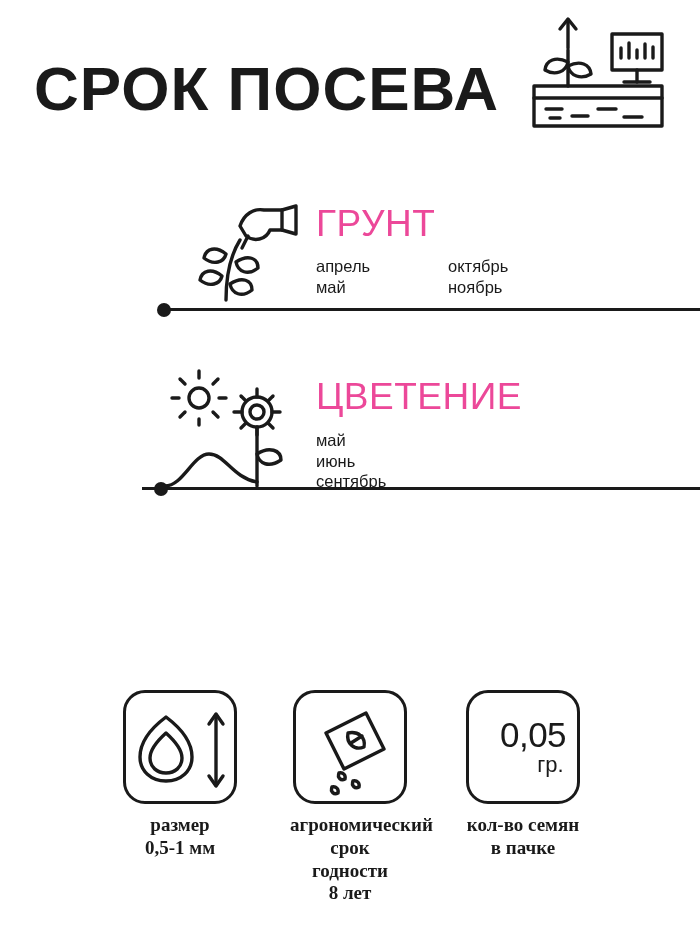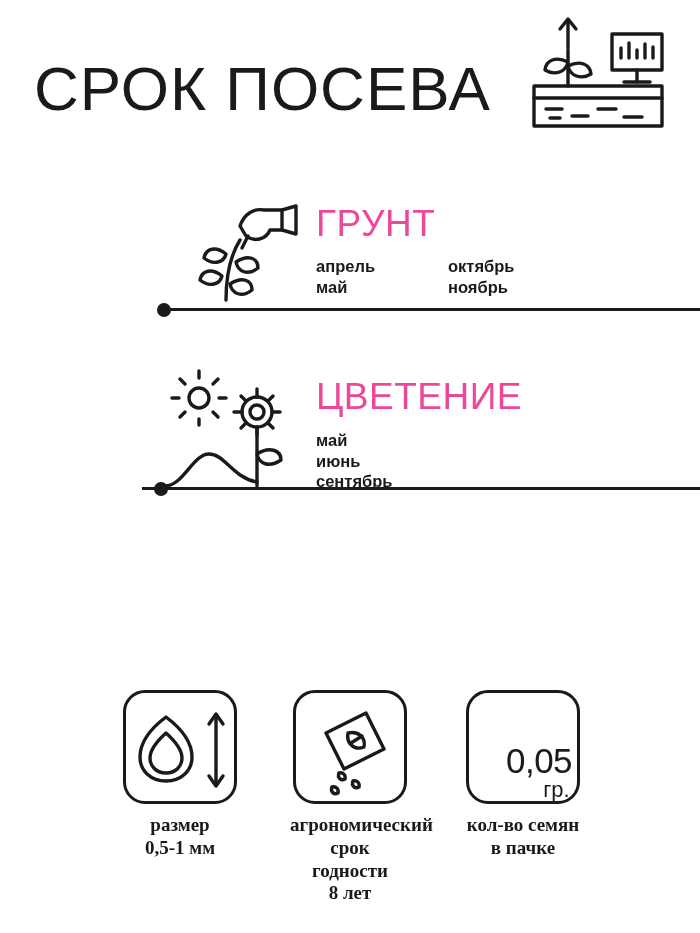--- a/index.html
+++ b/index.html
@@ -19,21 +19,21 @@
     position: absolute;
     inset: 0;
   }
 
   
   .title {
     position: absolute;
     left: 34px;
     top: 58px;
     font-size: 62px;
-    font-weight: 400;
+    font-weight: 700;
     letter-spacing: 1px;
     line-height: 1;
     color: #1a1a1a;
     white-space: nowrap;
   }
   .title-icon {
     position: absolute;
     left: 528px;
     top: 14px;
     width: 140px;
@@ -44,21 +44,21 @@
     font-size: 37px;
     font-weight: 400;
     letter-spacing: 0.5px;
     line-height: 1;
     color: #ec4899;
     white-space: nowrap;
   }
   .months {
     position: absolute;
     font-size: 16.5px;
-    font-weight: 700;
+    font-weight: 400;
     line-height: 1.25;
     color: #1a1a1a;
     white-space: nowrap;
   }
   .rule {
     position: absolute;
     height: 3px;
     background: #1a1a1a;
   }
   .dot {
@@ -125,28 +125,28 @@
     line-height: 1.2;
     color: #1a1a1a;
     white-space: pre-line;
   }
   .badge-1 { left: 120px; top: 0; }
   .badge-2 { left: 290px; top: 0; }
   .badge-3 { left: 463px; top: 0; }
 
   .amount {
     position: absolute;
-    left: 16px;
+    left: 10px;
     top: 0;
     width: 100%;
     height: 100%;
     display: flex;
     flex-direction: column;
     align-items: center;
-    justify-content: flex-end;
+    justify-content: center;
   }
   .amount-big {
     font-size: 35px;
     font-weight: 400;
     line-height: 0.95;
     letter-spacing: -0.5px;
   }
   .amount-small {
     font-size: 22px;
     font-weight: 400;

